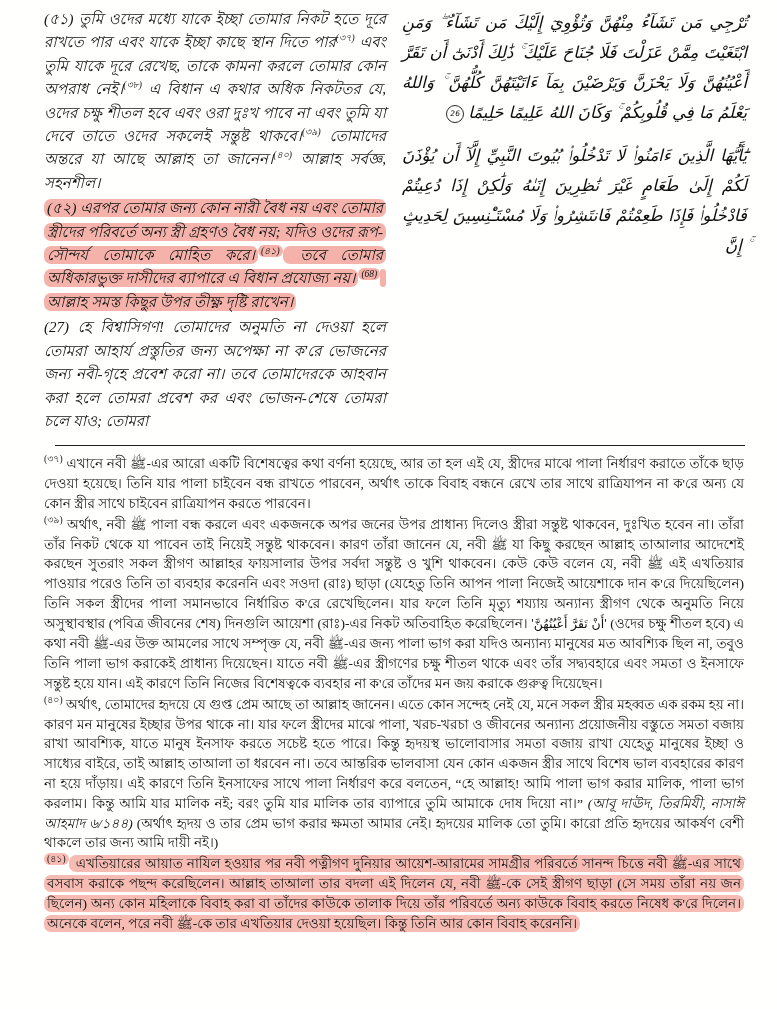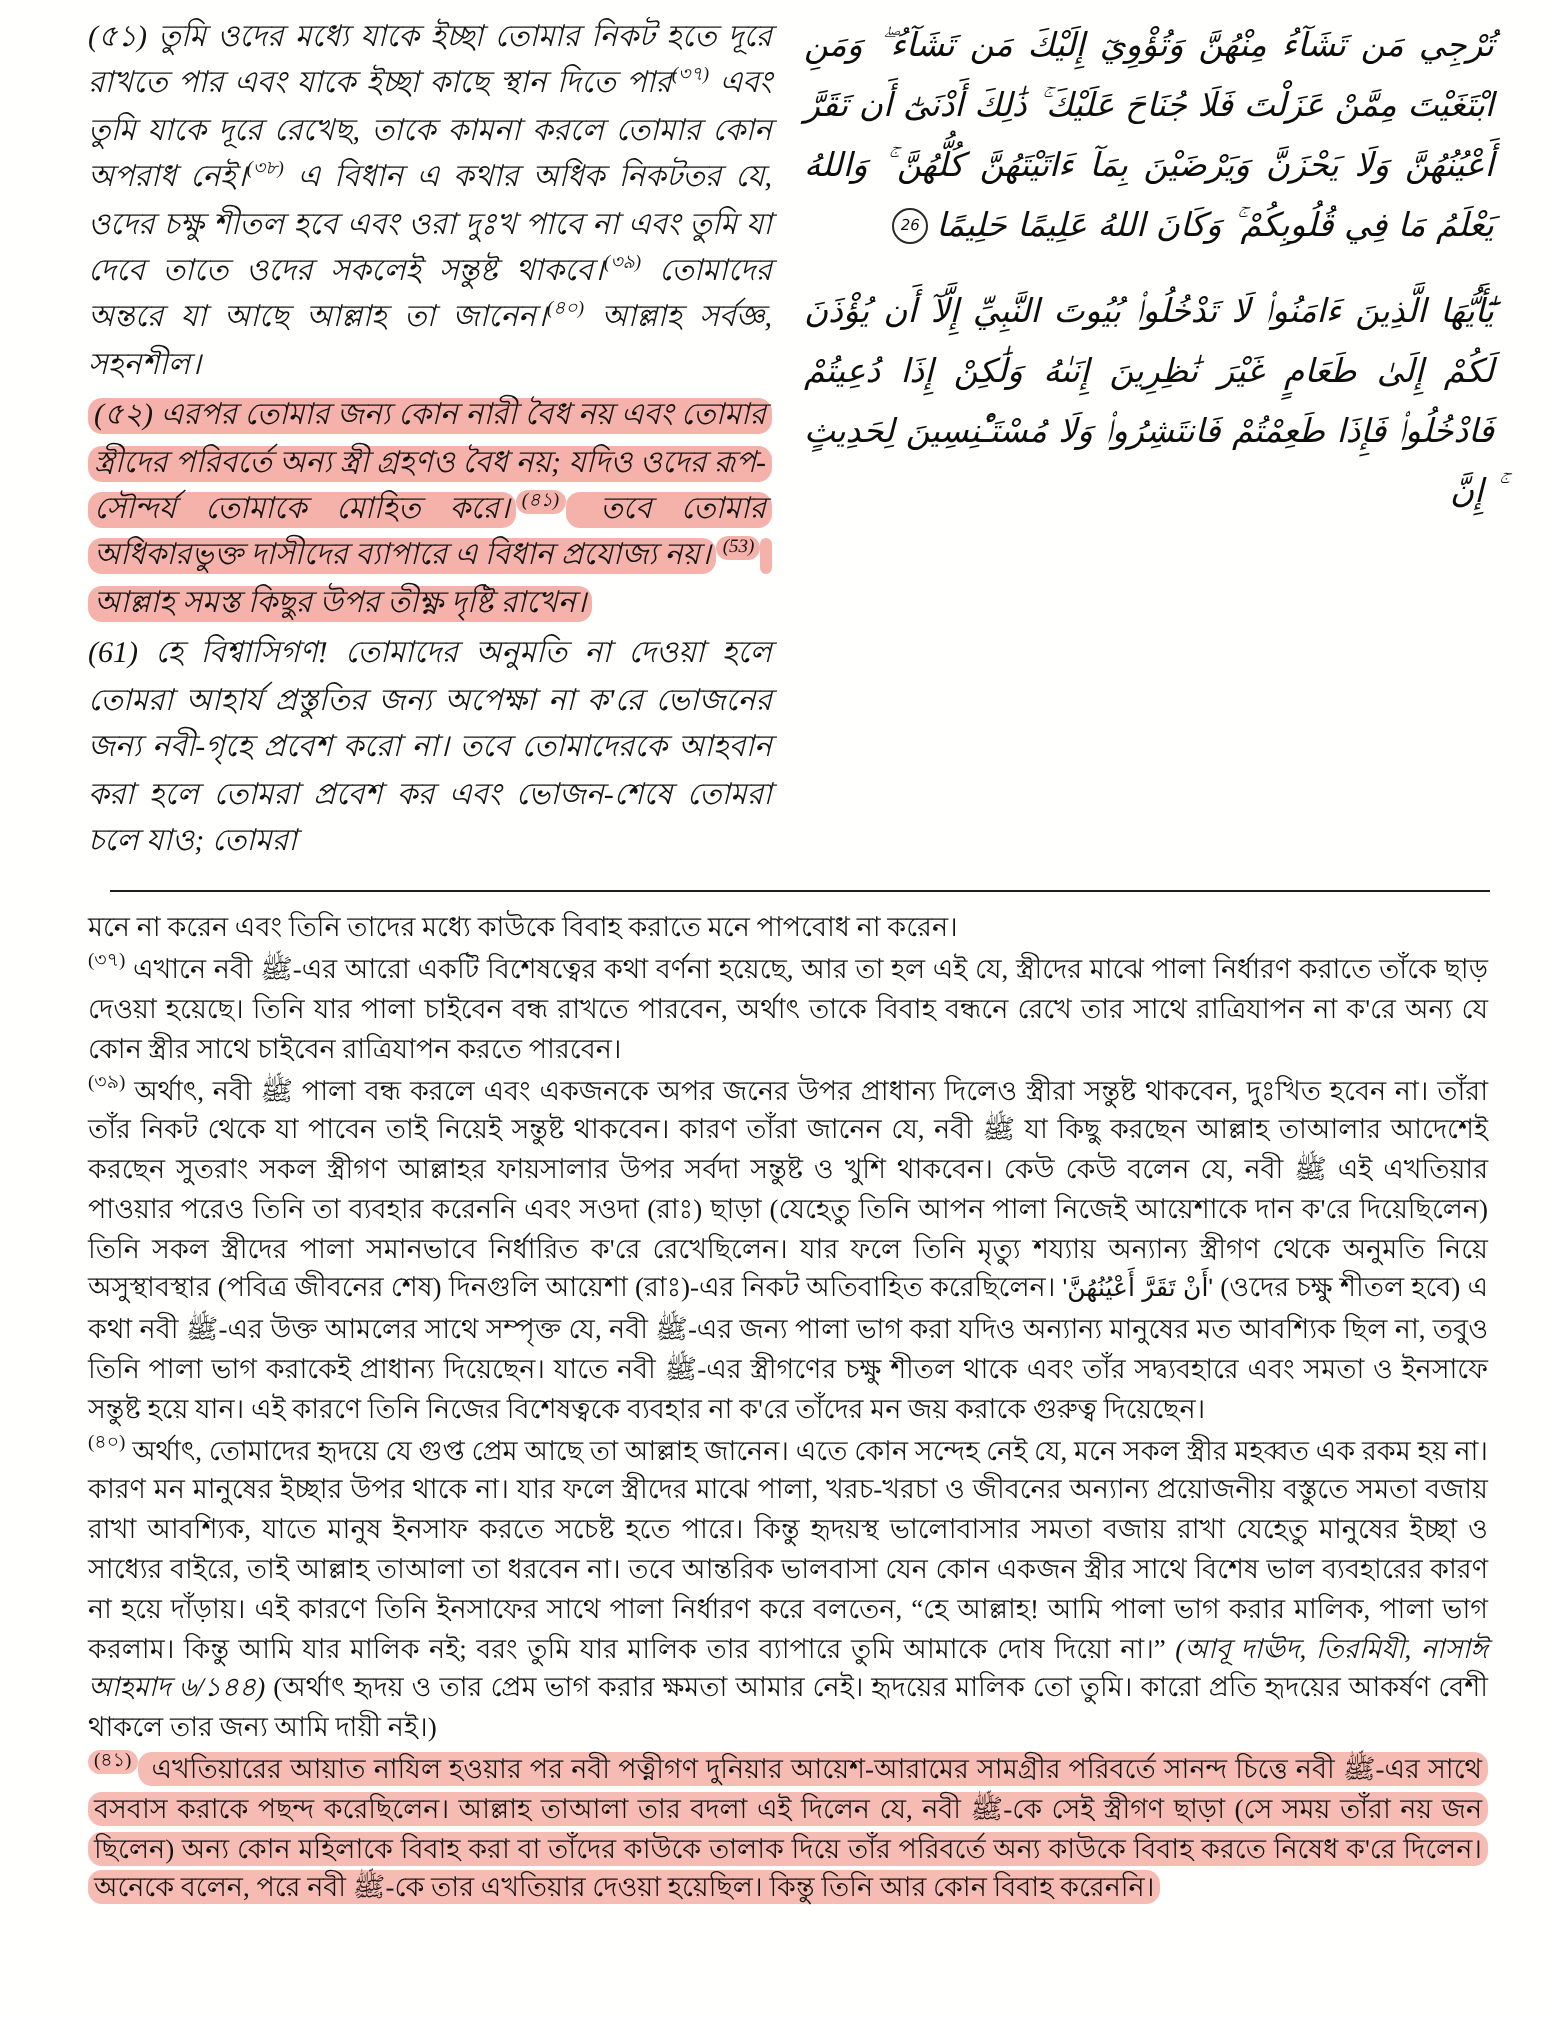--- a/index.html
+++ b/index.html
@@ -39,35 +39,34 @@
 </head>
 <body>
 
 <div class="page">
 
 
   <main class="cols">
 
     <section class="col-bn">
       <p><span>(৫১) তুমি ওদের মধ্যে যাকে ইচ্ছা তোমার নিকট হতে দূরে রাখতে পার এবং যাকে ইচ্ছা কাছে স্থান দিতে পার</span><sup class="fnref">(৩৭)</sup><span> এবং তুমি যাকে দূরে রেখেছ, তাকে কামনা করলে তোমার কোন অপরাধ নেই।</span><sup class="fnref">(৩৮)</sup><span> এ বিধান এ কথার অধিক নিকটতর যে, ওদের চক্ষু শীতল হবে এবং ওরা দুঃখ পাবে না এবং তুমি যা দেবে তাতে ওদের সকলেই সন্তুষ্ট থাকবে।</span><sup class="fnref">(৩৯)</sup><span> তোমাদের অন্তরে যা আছে আল্লাহ তা জানেন।</span><sup class="fnref">(৪০)</sup><span> আল্লাহ সর্বজ্ঞ, সহনশীল।</span></p>
-      <p><span class="hl">(৫২) এরপর তোমার জন্য কোন নারী বৈধ নয় এবং তোমার স্ত্রীদের পরিবর্তে অন্য স্ত্রী গ্রহণও বৈধ নয়; যদিও ওদের রূপ-সৌন্দর্য তোমাকে মোহিত করে।</span><sup class="fnref hl">(৪১)</sup><span class="hl"> তবে তোমার অধিকারভুক্ত দাসীদের ব্যাপারে এ বিধান প্রযোজ্য নয়।</span><sup class="fnref hl">(53)</sup><span class="hl"> আল্লাহ সমস্ত কিছুর উপর তীক্ষ্ণ দৃষ্টি রাখেন।</span></p>
-      <p><span>(61) হে বিশ্বাসিগণ! তোমাদের অনুমতি না দেওয়া হলে তোমরা আহার্য প্রস্তুতির জন্য অপেক্ষা না ক'রে ভোজনের জন্য নবী-গৃহে প্রবেশ করো না। তবে তোমাদেরকে আহবান করা হলে তোমরা প্রবেশ কর এবং ভোজন-শেষে তোমরা চলে যাও; তোমরা</span></p>
+      <p><span class="hl">(৫২) এরপর তোমার জন্য কোন নারী বৈধ নয় এবং তোমার স্ত্রীদের পরিবর্তে অন্য স্ত্রী গ্রহণও বৈধ নয়; যদিও ওদের রূপ-সৌন্দর্য তোমাকে মোহিত করে।</span><sup class="fnref hl">(৪১)</sup><span class="hl"> তবে তোমার অধিকারভুক্ত দাসীদের ব্যাপারে এ বিধান প্রযোজ্য নয়।</span><sup class="fnref hl">(68)</sup><span class="hl"> আল্লাহ সমস্ত কিছুর উপর তীক্ষ্ণ দৃষ্টি রাখেন।</span></p>
+      <p><span>(27) হে বিশ্বাসিগণ! তোমাদের অনুমতি না দেওয়া হলে তোমরা আহার্য প্রস্তুতির জন্য অপেক্ষা না ক'রে ভোজনের জন্য নবী-গৃহে প্রবেশ করো না। তবে তোমাদেরকে আহবান করা হলে তোমরা প্রবেশ কর এবং ভোজন-শেষে তোমরা চলে যাও; তোমরা</span></p>
     </section>
 
     <section class="col-ar" lang="ar">
       <p><span>تُرْجِي مَن تَشَآءُ مِنْهُنَّ وَتُؤْوِيٓ إِلَيْكَ مَن تَشَآءُ ۖ وَمَنِ ابْتَغَيْتَ مِمَّنْ عَزَلْتَ فَلَا جُنَاحَ عَلَيْكَ ۚ ذَٰلِكَ أَدْنَىٰٓ أَن تَقَرَّ أَعْيُنُهُنَّ وَلَا يَحْزَنَّ وَيَرْضَيْنَ بِمَآ ءَاتَيْتَهُنَّ كُلُّهُنَّ ۚ وَاللهُ يَعْلَمُ مَا فِي قُلُوبِكُمْ ۚ وَكَانَ اللهُ عَلِيمًا حَلِيمًا</span><span class="ayah-end">26</span></p>
       <p><span>يَٰٓأَيُّهَا الَّذِينَ ءَامَنُوا۟ لَا تَدْخُلُوا۟ بُيُوتَ النَّبِيِّ إِلَّآ أَن يُؤْذَنَ لَكُمْ إِلَىٰ طَعَامٍ غَيْرَ نَٰظِرِينَ إِنَىٰهُ وَلَٰكِنْ إِذَا دُعِيتُمْ فَادْخُلُوا۟ فَإِذَا طَعِمْتُمْ فَانتَشِرُوا۟ وَلَا مُسْتَـْٔنِسِينَ لِحَدِيثٍ ۚ إِنَّ</span></p>
     </section>
 
   </main>
 
   <div class="divider"></div>
 
   <section class="fnotes">
-    <p><span>মনে না করেন এবং তিনি তাদের মধ্যে কাউকে বিবাহ করাতে মনে পাপবোধ না করেন।</span></p>
 
     <p><sup class="fnref">(৩৭)</sup><span> এখানে নবী ﷺ-এর আরো একটি বিশেষত্বের কথা বর্ণনা হয়েছে, আর তা হল এই যে, স্ত্রীদের মাঝে পালা নির্ধারণ করাতে তাঁকে ছাড় দেওয়া হয়েছে। তিনি যার পালা চাইবেন বন্ধ রাখতে পারবেন, অর্থাৎ তাকে বিবাহ বন্ধনে রেখে তার সাথে রাত্রিযাপন না ক'রে অন্য যে কোন স্ত্রীর সাথে চাইবেন রাত্রিযাপন করতে পারবেন।</span></p>
 
 
     <p><sup class="fnref">(৩৯)</sup><span> অর্থাৎ, নবী ﷺ পালা বন্ধ করলে এবং একজনকে অপর জনের উপর প্রাধান্য দিলেও স্ত্রীরা সন্তুষ্ট থাকবেন, দুঃখিত হবেন না। তাঁরা তাঁর নিকট থেকে যা পাবেন তাই নিয়েই সন্তুষ্ট থাকবেন। কারণ তাঁরা জানেন যে, নবী ﷺ যা কিছু করছেন আল্লাহ তাআলার আদেশেই করছেন সুতরাং সকল স্ত্রীগণ আল্লাহর ফায়সালার উপর সর্বদা সন্তুষ্ট ও খুশি থাকবেন। কেউ কেউ বলেন যে, নবী ﷺ এই এখতিয়ার পাওয়ার পরেও তিনি তা ব্যবহার করেননি এবং  সওদা (রাঃ) ছাড়া (যেহেতু তিনি আপন পালা নিজেই আয়েশাকে দান ক'রে দিয়েছিলেন) তিনি সকল স্ত্রীদের পালা সমানভাবে নির্ধারিত ক'রে রেখেছিলেন। যার ফলে তিনি মৃত্যু শয্যায় অন্যান্য স্ত্রীগণ থেকে অনুমতি নিয়ে অসুস্থাবস্থার (পবিত্র জীবনের শেষ) দিনগুলি আয়েশা (রাঃ)-এর নিকট অতিবাহিত করেছিলেন। </span><span class="inline-ar" dir="rtl">'أَنْ تَقَرَّ أَعْيُنُهُنَّ'</span><span> (ওদের চক্ষু শীতল হবে) এ কথা নবী ﷺ-এর উক্ত আমলের সাথে সম্পৃক্ত যে, নবী ﷺ-এর জন্য পালা ভাগ করা যদিও অন্যান্য মানুষের মত আবশ্যিক ছিল না, তবুও তিনি পালা ভাগ করাকেই প্রাধান্য দিয়েছেন। যাতে নবী ﷺ-এর স্ত্রীগণের চক্ষু শীতল থাকে এবং তাঁর সদ্ব্যবহারে এবং সমতা ও ইনসাফে সন্তুষ্ট হয়ে যান। এই কারণে তিনি নিজের বিশেষত্বকে ব্যবহার না ক'রে তাঁদের মন জয় করাকে গুরুত্ব দিয়েছেন।</span></p>
 
     <p><sup class="fnref">(৪০)</sup><span> অর্থাৎ, তোমাদের হৃদয়ে যে গুপ্ত প্রেম আছে তা আল্লাহ জানেন। এতে কোন সন্দেহ নেই যে, মনে সকল স্ত্রীর মহব্বত এক রকম হয় না। কারণ মন মানুষের ইচ্ছার উপর থাকে না। যার ফলে স্ত্রীদের মাঝে পালা, খরচ-খরচা ও জীবনের অন্যান্য প্রয়োজনীয় বস্তুতে সমতা বজায় রাখা আবশ্যিক, যাতে মানুষ ইনসাফ করতে সচেষ্ট হতে পারে। কিন্তু হৃদয়স্থ ভালোবাসার সমতা বজায় রাখা যেহেতু মানুষের ইচ্ছা ও সাধ্যের বাইরে, তাই আল্লাহ তাআলা তা ধরবেন না। তবে আন্তরিক ভালবাসা যেন কোন একজন স্ত্রীর সাথে বিশেষ ভাল ব্যবহারের কারণ না হয়ে দাঁড়ায়। এই কারণে তিনি ইনসাফের সাথে পালা নির্ধারণ করে বলতেন, “হে আল্লাহ! আমি পালা ভাগ করার মালিক, পালা ভাগ করলাম। কিন্তু আমি যার মালিক নই; বরং তুমি যার মালিক তার ব্যাপারে তুমি আমাকে দোষ দিয়ো না।” </span><span class="src">(আবূ দাঊদ, তিরমিযী, নাসাঈ আহমাদ ৬/১৪৪)</span><span> (অর্থাৎ হৃদয় ও তার প্রেম ভাগ করার ক্ষমতা আমার নেই। হৃদয়ের মালিক তো তুমি। কারো প্রতি হৃদয়ের আকর্ষণ বেশী থাকলে তার জন্য আমি দায়ী নই।)</span></p>
 
     <p><sup class="fnref hl-soft">(৪১)</sup><span class="hl-soft"> এখতিয়ারের আয়াত নাযিল হওয়ার পর নবী পত্নীগণ দুনিয়ার আয়েশ-আরামের সামগ্রীর পরিবর্তে সানন্দ চিত্তে নবী ﷺ-এর সাথে বসবাস করাকে পছন্দ করেছিলেন। আল্লাহ তাআলা তার বদলা এই দিলেন যে, নবী ﷺ-কে সেই স্ত্রীগণ ছাড়া (সে সময় তাঁরা নয় জন ছিলেন) অন্য কোন মহিলাকে বিবাহ করা বা তাঁদের কাউকে তালাক দিয়ে তাঁর পরিবর্তে অন্য কাউকে বিবাহ করতে নিষেধ ক'রে দিলেন। অনেকে বলেন, পরে নবী ﷺ-কে তার এখতিয়ার দেওয়া হয়েছিল। কিন্তু তিনি আর কোন বিবাহ করেননি। </span></p>
 

